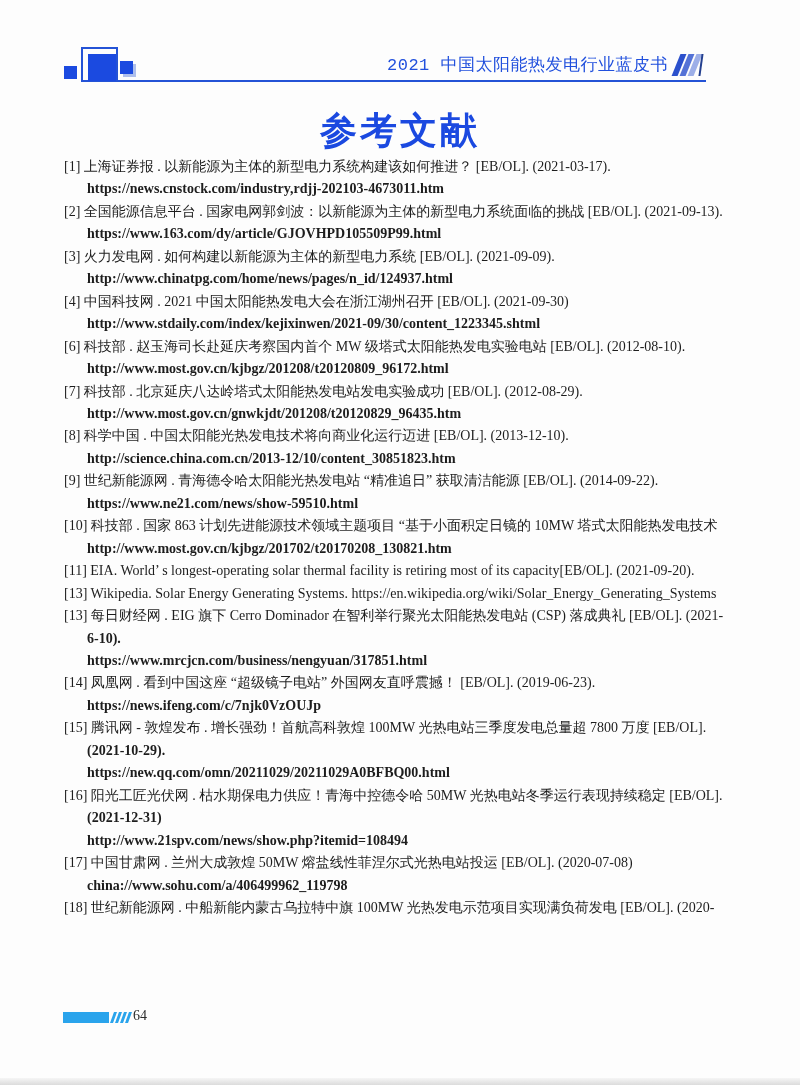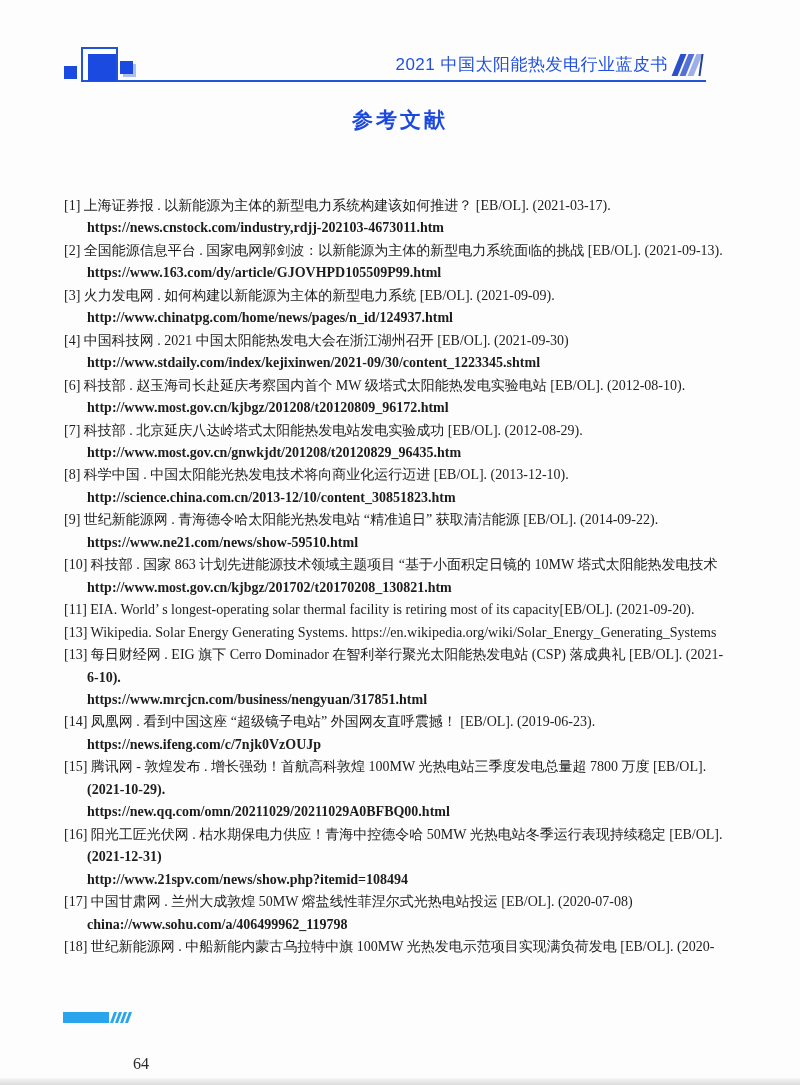--- a/index.html
+++ b/index.html
@@ -14,48 +14,48 @@
   
   .logo{position:absolute;}
   .logo-sq-small-left{left:64px;top:66px;width:13px;height:13px;background:#1b4ae0;}
   .logo-sq-outline{left:81px;top:47px;width:33px;height:31px;border:2px solid #2453d6;background:#fdfdfd;}
   .logo-sq-solid{left:88px;top:54px;width:28px;height:27px;background:#1b4ae0;}
   .logo-sq-small-right-shadow{left:123px;top:64px;width:13px;height:13px;background:#aebfec;}
   .logo-sq-small-right{left:120px;top:61px;width:13px;height:13px;background:#1b4ae0;}
   .header-rule{position:absolute;left:118px;top:80px;width:588px;height:2px;background:#2453d6;}
   .header-title{
     position:absolute;top:53px;right:132px;
-    font-family:Liberation Sans, sans-serif;
+    font-family:Liberation Mono, monospace;
     font-size:17px;color:#2150dd;letter-spacing:.5px;white-space:nowrap;
   }
   .header-slashes{position:absolute;left:676px;top:54px;height:22px;display:flex;align-items:stretch;}
   .header-slashes .s{width:6px;margin-right:2px;transform:skewX(-22deg);}
   .header-slashes .s1{background:#2b50cc;}
   .header-slashes .s2{background:#5472d6;}
   .header-slashes .s3{background:#9dafe8;}
   .header-slashes .s4{width:2px;margin-right:0;transform:skewX(-8deg);background:#24408f;}
   
   .page-title{
     position:absolute;left:0;top:106px;width:100%;
     text-align:center;
     font-family:"Liberation Sans","DejaVu Sans",sans-serif;
-    font-weight:bold;font-size:21px;color:#1b49e0;letter-spacing:3px;
+    font-weight:bold;font-size:37px;color:#1b49e0;letter-spacing:3px;
   }
   
   .references{
     position:absolute;left:64px;top:156px;width:690px;
-    font-size:14px;line-height:22.45px;color:#1d1d1d;margin-top:39px;
+    font-size:14px;line-height:22.45px;color:#1d1d1d;
   }
   .ref-line{white-space:nowrap;}
   .ref-line.cont{padding-left:23px;font-weight:bold;}
   
   .footer-bar{position:absolute;left:63px;top:1012px;width:46px;height:11px;background:#2aa4ec;}
   .footer-stripes{position:absolute;left:112px;top:1012px;height:11px;display:flex;}
   .footer-stripes .fs{width:3px;margin-right:2px;transform:skewX(-20deg);background:#2aa4ec;}
-  .page-number{position:absolute;left:133px;top:1055px;font-size:16px;color:#2b2b2b;}
+  .page-number{position:absolute;left:133px;top:1008px;font-size:14px;color:#2b2b2b;}
   .scan-band{position:absolute;left:0;top:1078px;width:800px;height:7px;
     background:linear-gradient(to bottom,rgba(200,200,200,.15),rgba(170,170,170,.4));}
 </style>
 </head>
 <body>
 
 <div class="logo logo-sq-small-left"></div>
 <div class="logo logo-sq-outline"></div>
 <div class="logo logo-sq-solid"></div>
 <div class="logo logo-sq-small-right-shadow"></div>

